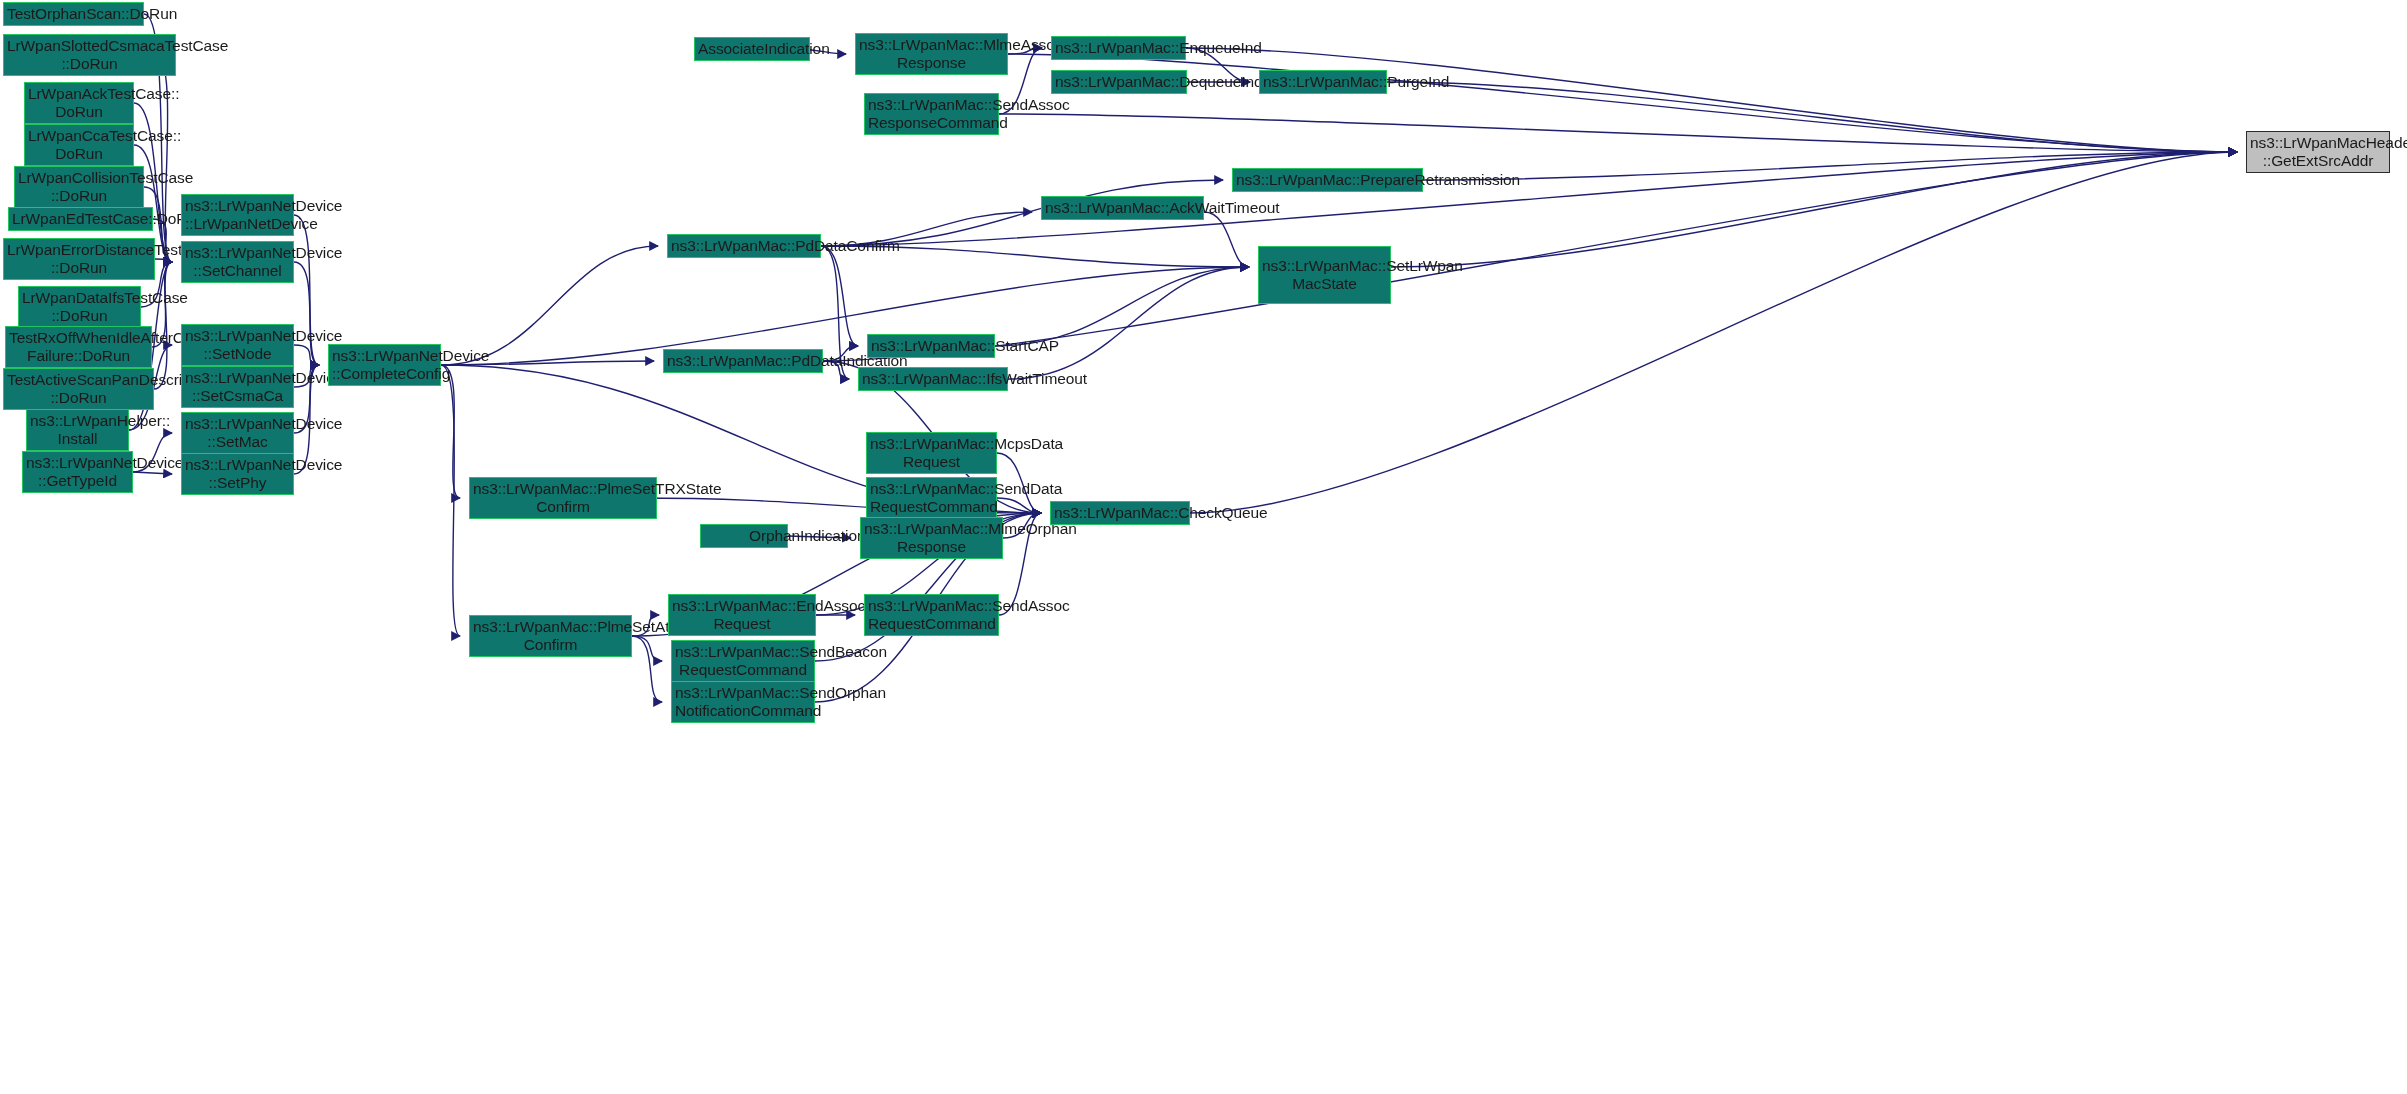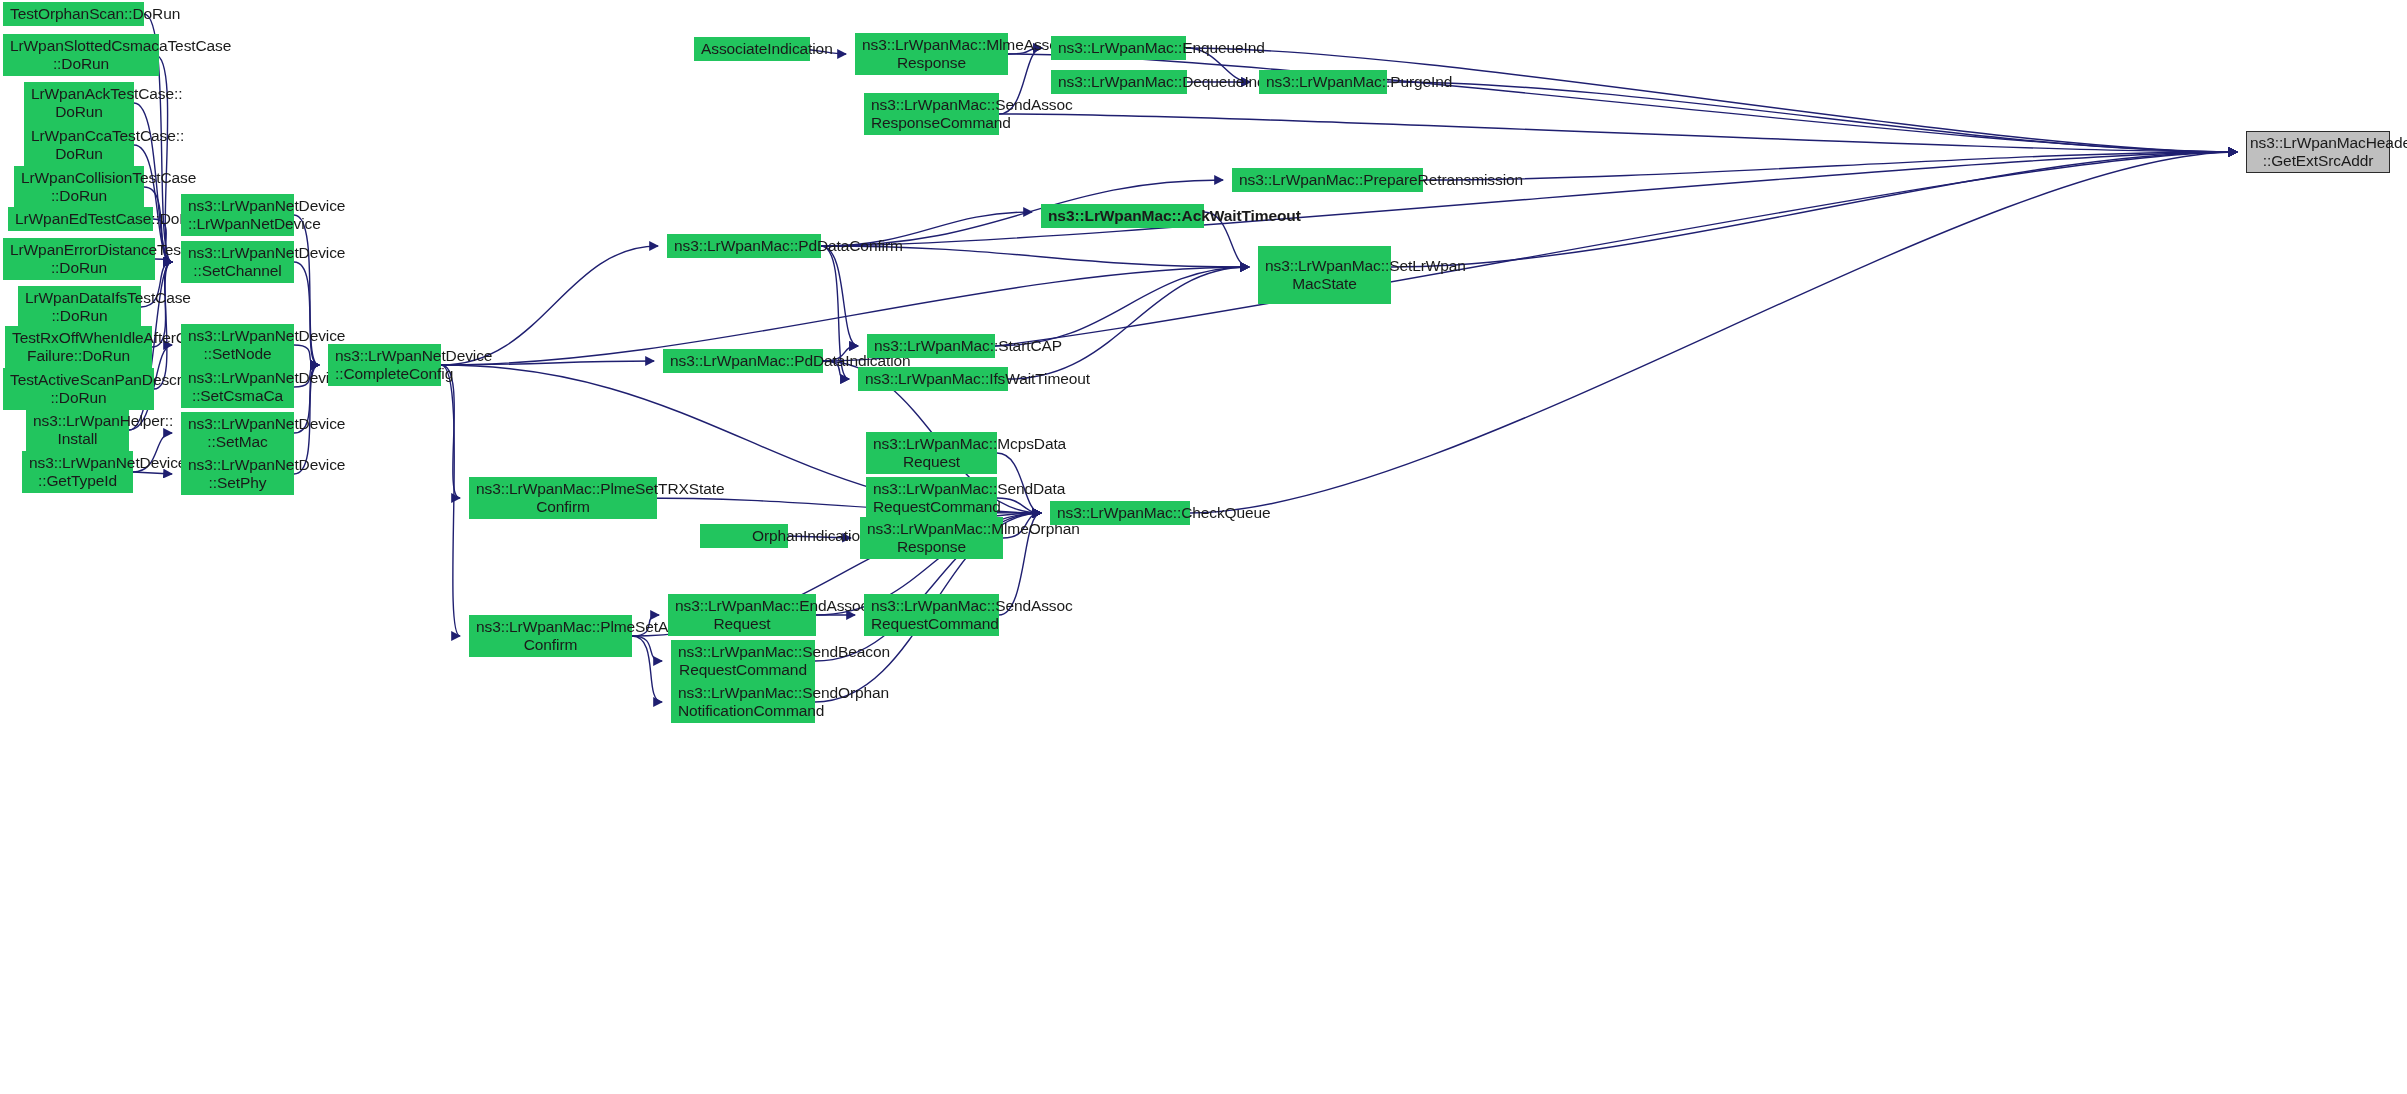--- a/index.html
+++ b/index.html
@@ -20,22 +20,22 @@
     position: absolute;
     left: 0;
     top: 0;
     width: 2407px;
     height: 1094px;
     pointer-events: none;
   }
   .node {
     position: absolute;
     box-sizing: border-box;
-    border: 4px solid #22c55e;
-    background: #22c55e;
+    border: 1px solid #22c55e;
+    background: #0f766e;
     color: #1a1a1a;
     display: flex;
     align-items: center;
     justify-content: center;
     text-align: center;
     line-height: 1.18;
     font-size: 15.5px;
     letter-spacing: -0.1px;
     white-space: pre-line;
     padding: 0 3px;
@@ -124,21 +124,21 @@
         <path d="M 1387 82 C 1647 82, 1986 152, 2237 152" fill="none" stroke="#1f1f70" stroke-width="1.4" marker-end="url(#arrow)"></path>
         <path d="M 632 498 C 820.1 498, 861.9 513, 1041 513" fill="none" stroke="#1f1f70" stroke-width="1.4" marker-end="url(#arrow)"></path>
         <path d="M 632 636 C 660 636, 640 615, 659 615" fill="none" stroke="#1f1f70" stroke-width="1.4" marker-end="url(#arrow)"></path>
         <path d="M 632 636 C 660 636, 643 661, 662 661" fill="none" stroke="#1f1f70" stroke-width="1.4" marker-end="url(#arrow)"></path>
         <path d="M 632 636 C 660 636, 643 702, 662 702" fill="none" stroke="#1f1f70" stroke-width="1.4" marker-end="url(#arrow)"></path>
         <path d="M 632 636 C 820.1 636, 861.9 513, 1041 513" fill="none" stroke="#1f1f70" stroke-width="1.4" marker-end="url(#arrow)"></path>
       </g>
   </svg>
   <div id="node-layer">
       <div class="node" style="left: 3px; top: 2px; width: 141px; height: 24px;"><span class="node-label">TestOrphanScan::DoRun</span></div>
-      <div class="node" style="left: 3px; top: 34px; width: 156px; height: 42px;"><span class="node-label">LrWpanSlottedCsmacaTestCase
+      <div class="node" style="left: 3px; top: 34px; width: 173px; height: 42px;"><span class="node-label">LrWpanSlottedCsmacaTestCase
 ::DoRun</span></div>
       <div class="node" style="left: 24px; top: 82px; width: 110px; height: 42px; justify-content: center;"><span class="node-label">LrWpanAckTestCase::
 DoRun</span></div>
       <div class="node" style="left: 24px; top: 124px; width: 110px; height: 42px;"><span class="node-label">LrWpanCcaTestCase::
 DoRun</span></div>
       <div class="node" style="left: 14px; top: 166px; width: 130px; height: 42px;"><span class="node-label">LrWpanCollisionTestCase
 ::DoRun</span></div>
       <div class="node" style="left: 8px; top: 207px; width: 145px; height: 24px;"><span class="node-label">LrWpanEdTestCase::DoRun</span></div>
       <div class="node" style="left: 3px; top: 238px; width: 152px; height: 42px;"><span class="node-label">LrWpanErrorDistanceTestCase
 ::DoRun</span></div>
@@ -190,21 +190,21 @@
 Request</span></div>
       <div class="node" style="left: 866px; top: 477px; width: 131px; height: 42px;"><span class="node-label">ns3::LrWpanMac::SendData
 RequestCommand</span></div>
       <div class="node" style="left: 860px; top: 517px; width: 143px; height: 42px;"><span class="node-label">ns3::LrWpanMac::MlmeOrphan
 Response</span></div>
       <div class="node" style="left: 864px; top: 594px; width: 135px; height: 42px;"><span class="node-label">ns3::LrWpanMac::SendAssoc
 RequestCommand</span></div>
       <div class="node" style="left: 1050px; top: 501px; width: 140px; height: 24px;"><span class="node-label">ns3::LrWpanMac::CheckQueue</span></div>
       <div class="node" style="left: 1051px; top: 36px; width: 135px; height: 24px;"><span class="node-label">ns3::LrWpanMac::EnqueueInd</span></div>
       <div class="node" style="left: 1051px; top: 70px; width: 136px; height: 24px;"><span class="node-label">ns3::LrWpanMac::DequeueInd</span></div>
-      <div class="node" style="left: 1041px; top: 204px; width: 163px; height: 24px; font-weight: bold;"><span class="node-label">ns3::LrWpanMac::AckWaitTimeout</span></div>
+      <div class="node" style="left: 1041px; top: 196px; width: 163px; height: 24px;"><span class="node-label">ns3::LrWpanMac::AckWaitTimeout</span></div>
       <div class="node" style="left: 1232px; top: 168px; width: 191px; height: 24px;"><span class="node-label">ns3::LrWpanMac::PrepareRetransmission</span></div>
       <div class="node" style="left: 1258px; top: 246px; width: 133px; height: 58px;"><span class="node-label">ns3::LrWpanMac::SetLrWpan
 MacState</span></div>
       <div class="node" style="left: 1259px; top: 70px; width: 128px; height: 24px;"><span class="node-label">ns3::LrWpanMac::PurgeInd</span></div>
       <div class="node highlight" style="left: 2246px; top: 131px; width: 144px; height: 42px;"><span class="node-label">ns3::LrWpanMacHeader
 ::GetExtSrcAddr</span></div>
     </div>
 </div>
 
 </body></html>

